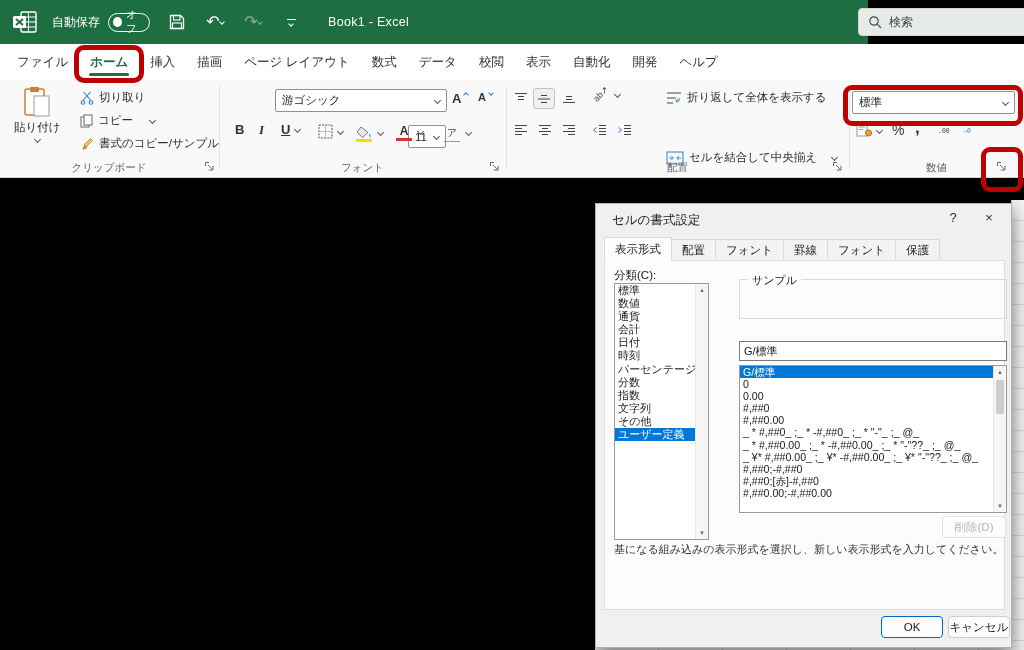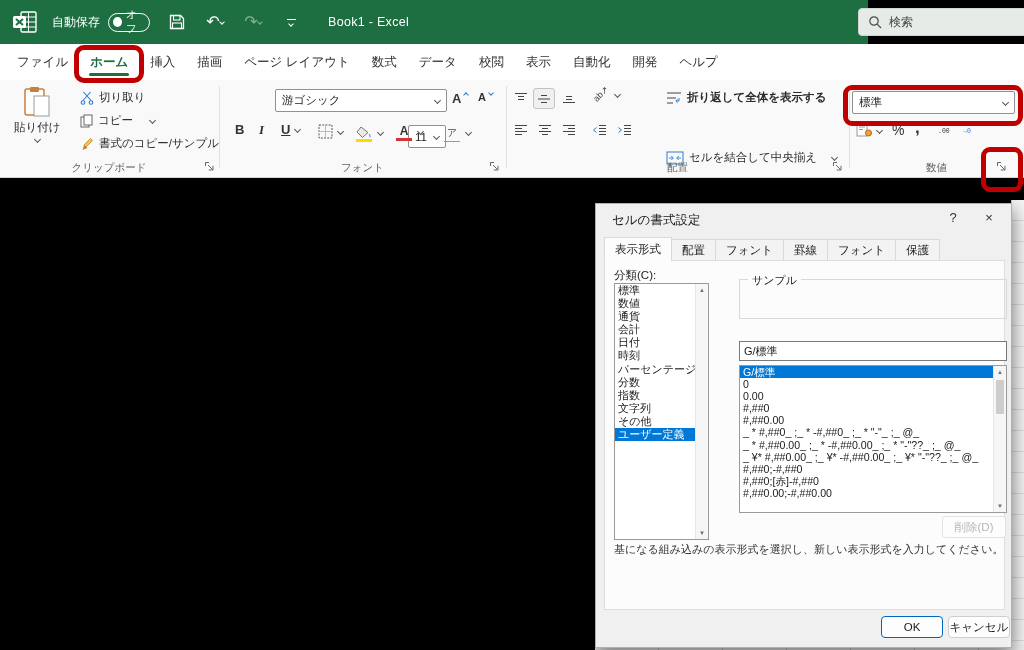--- a/index.html
+++ b/index.html
@@ -306,21 +306,21 @@
     </div>
     <div class="rbtn-row" style="left:562px; top:12px;">
       <svg width="14" height="12" viewBox="0 0 14 12">
           <path d="M1 10.5h12M4 4.5h6M4 7.5h6" stroke="#444"></path>
         </svg>
     </div>
     <div class="rbtn-row" style="left:592px; top:9px;">
       <span class="orient">ab↗</span>
       <span class="chv"></span>
     </div>
-    <div class="rbtn-row" style="left:666px; top:10px;font-weight:bold;">
+    <div class="rbtn-row" style="left:666px; top:10px;">
       <svg width="16" height="14" viewBox="0 0 16 14">
         <path d="M1 2h14M1 7h9M1 12h6" stroke="#444"></path>
         <path d="M13 7v3h-3" fill="none" stroke="#2b7cd3"></path>
         <path d="M11.5 8.3L9.8 10l1.7 1.7" fill="none" stroke="#2b7cd3"></path>
       </svg>
       <span>折り返して全体を表示する</span>
     </div>
     <div class="rbtn-row" style="left:514px; top:44px;">
       <svg width="14" height="12" viewBox="0 0 14 12">
           <path d="M1 1.5h12M1 4.5h7M1 7.5h12M1 10.5h7" stroke="#444"></path>

